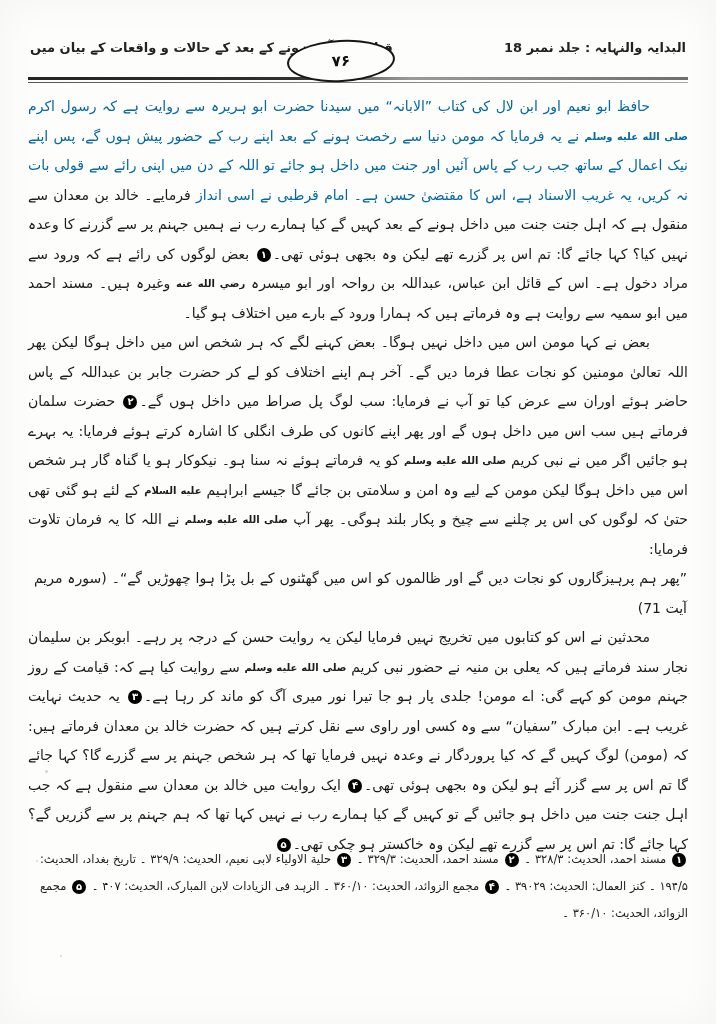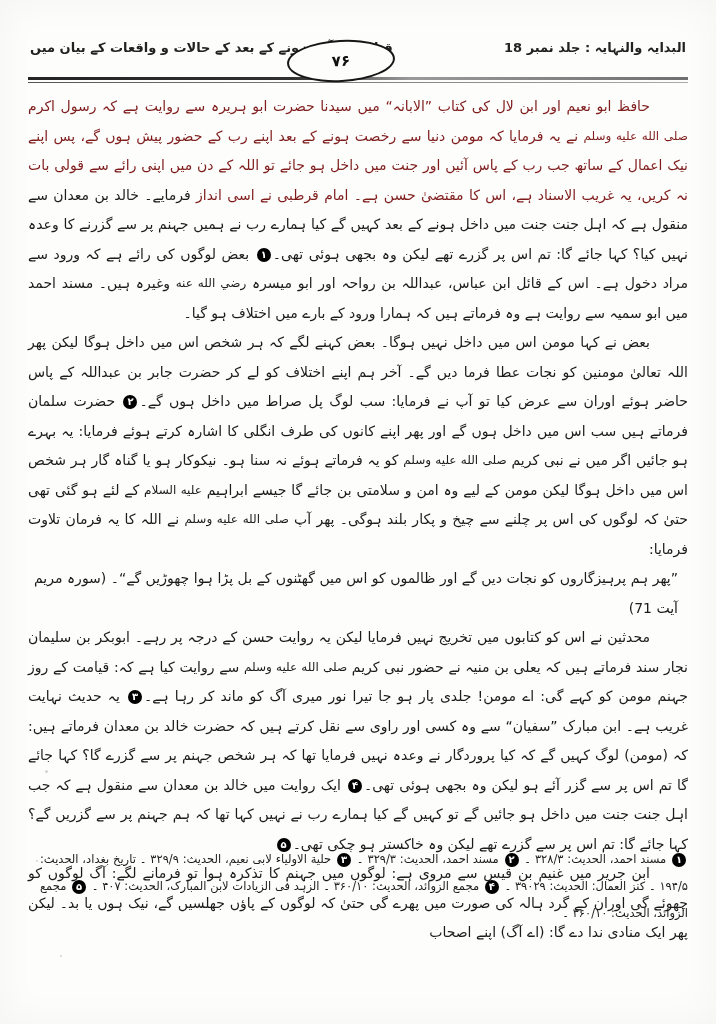--- a/index.html
+++ b/index.html
@@ -32,23 +32,23 @@
   .rules{position:absolute;left:28px;right:28px;top:77px;z-index:1;}
   .rule1{height:3px;background:linear-gradient(to right,#242424 0%,#303030 40%,#9a9a9a 58%,#6f6f6f 100%);}
   .rule2{margin-top:2px;height:1px;background:linear-gradient(to right,#555,#aaa);}
   
   .body-text{
     position:absolute;top:92px;right:28px;left:28px;
     font-size:14px;line-height:29.5px;text-align:justify;
   }
   .para{margin:0;}
   .para.indent{text-indent:38px;}
-  .para.quote{margin:0 10px 0 6px;text-indent:0;}
-  .faint{color:#7f1d1d;}
-  .saw{font-size:12px;letter-spacing:-.5px;font-weight:normal;vertical-align:1px;}
+  .para.quote{margin:0 1px 0 6px;text-indent:0;}
+  .faint{color:#0369a1;}
+  .saw{font-size:10px;letter-spacing:-.5px;font-weight:bold;vertical-align:1px;}
   .fnm{
     display:inline-block;width:14px;height:14px;border-radius:50%;
     background:#000;color:#fff;font-size:10px;line-height:14px;
     text-align:center;font-weight:bold;margin:0 2px;vertical-align:middle;
     text-indent:0;
   }
   
   .footnotes{
     position:absolute;top:846px;right:28px;left:40px;
     font-size:11.5px;line-height:27px;text-align:justify;color:#1c1c1c;
@@ -73,21 +73,20 @@
   <div class="rules">
     <div class="rule1"></div>
     <div class="rule2"></div>
   </div>
 
   <div class="body-text">
       <p class="para indent"><span class="faint">حافظ ابو نعیم اور ابن لال کی کتاب ”الابانہ“ میں سیدنا حضرت ابو ہریرہ سے روایت ہے کہ رسول اکرم </span><span class="saw faint">صلى الله عليه وسلم</span><span class="faint"> نے یہ فرمایا کہ مومن دنیا سے رخصت ہونے کے بعد اپنے رب کے حضور پیش ہوں گے، پس اپنے نیک اعمال کے ساتھ جب رب کے پاس آئیں اور جنت میں داخل ہو جائے تو اللہ کے دن میں اپنی رائے سے قولی بات نہ کریں، یہ غریب الاسناد ہے، اس کا مقتضیٰ حسن ہے۔ امام قرطبی نے اسی انداز </span><span>فرمایے۔ خالد بن معدان سے منقول ہے کہ اہل جنت جنت میں داخل ہونے کے بعد کہیں گے کیا ہمارے رب نے ہمیں جہنم پر سے گزرنے کا وعدہ نہیں کیا؟ کہا جائے گا: تم اس پر گزرے تھے لیکن وہ بجھی ہوئی تھی۔</span><span class="fnm">۱</span><span> بعض لوگوں کی رائے ہے کہ ورود سے مراد دخول ہے۔ اس کے قائل ابن عباس، عبداللہ بن رواحہ اور ابو میسرہ </span><span class="saw">رضي الله عنه</span><span> وغیرہ ہیں۔ مسند احمد میں ابو سمیہ سے روایت ہے وہ فرماتے ہیں کہ ہمارا ورود کے بارے میں اختلاف ہو گیا۔</span></p>
       <p class="para indent"><span>بعض نے کہا مومن اس میں داخل نہیں ہوگا۔ بعض کہنے لگے کہ ہر شخص اس میں داخل ہوگا لیکن پھر اللہ تعالیٰ مومنین کو نجات عطا فرما دیں گے۔ آخر ہم اپنے اختلاف کو لے کر حضرت جابر بن عبداللہ کے پاس حاضر ہوئے اوران سے عرض کیا تو آپ نے فرمایا: سب لوگ پل صراط میں داخل ہوں گے۔</span><span class="fnm">۲</span><span> حضرت سلمان فرماتے ہیں سب اس میں داخل ہوں گے اور پھر اپنے کانوں کی طرف انگلی کا اشارہ کرتے ہوئے فرمایا: یہ بہرے ہو جائیں اگر میں نے نبی کریم </span><span class="saw">صلى الله عليه وسلم</span><span> کو یہ فرماتے ہوئے نہ سنا ہو۔ نیکوکار ہو یا گناہ گار ہر شخص اس میں داخل ہوگا لیکن مومن کے لیے وہ امن و سلامتی بن جائے گا جیسے ابراہیم </span><span class="saw">عليه السلام</span><span> کے لئے ہو گئی تھی حتیٰ کہ لوگوں کی اس پر چلنے سے چیخ و پکار بلند ہوگی۔ پھر آپ </span><span class="saw">صلى الله عليه وسلم</span><span> نے اللہ کا یہ فرمان تلاوت فرمایا:</span></p>
       <p class="para quote"><span>”پھر ہم پرہیزگاروں کو نجات دیں گے اور ظالموں کو اس میں گھٹنوں کے بل پڑا ہوا چھوڑیں گے“۔ (سورہ مریم آیت 71)</span></p>
       <p class="para indent"><span>محدثین نے اس کو کتابوں میں تخریج نہیں فرمایا لیکن یہ روایت حسن کے درجہ پر رہے۔ ابوبکر بن سلیمان نجار سند فرماتے ہیں کہ یعلی بن منیہ نے حضور نبی کریم </span><span class="saw">صلى الله عليه وسلم</span><span> سے روایت کیا ہے کہ: قیامت کے روز جہنم مومن کو کہے گی: اے مومن! جلدی پار ہو جا تیرا نور میری آگ کو ماند کر رہا ہے۔</span><span class="fnm">۳</span><span> یہ حدیث نہایت غریب ہے۔ ابن مبارک ”سفیان“ سے وہ کسی اور راوی سے نقل کرتے ہیں کہ حضرت خالد بن معدان فرماتے ہیں: کہ (مومن) لوگ کہیں گے کہ کیا پروردگار نے وعدہ نہیں فرمایا تھا کہ ہر شخص جہنم پر سے گزرے گا؟ کہا جائے گا تم اس پر سے گزر آئے ہو لیکن وہ بجھی ہوئی تھی۔</span><span class="fnm">۴</span><span> ایک روایت میں خالد بن معدان سے منقول ہے کہ جب اہل جنت جنت میں داخل ہو جائیں گے تو کہیں گے کیا ہمارے رب نے نہیں کہا تھا کہ ہم جہنم پر سے گزریں گے؟ کہا جائے گا: تم اس پر سے گزرے تھے لیکن وہ خاکستر ہو چکی تھی۔</span><span class="fnm">۵</span></p>
-      <p class="para indent"><span>ابن جریر میں غنیم بن قیس سے مروی ہے: لوگوں میں جہنم کا تذکرہ ہوا تو فرمانے لگے: آگ لوگوں کو چھوئے گی اوران کے گرد ہالہ کی صورت میں پھرے گی حتیٰ کہ لوگوں کے پاؤں جھلسیں گے، نیک ہوں یا بد۔ لیکن پھر ایک منادی ندا دے گا: (اے آگ) اپنے اصحاب</span></p>
     </div>
 
   <div class="footnotes"><span class="fnm">۱</span><span> مسند احمد، الحدیث: ۳۲۸/۳ ۔ </span><span class="fnm">۲</span><span> مسند احمد، الحدیث: ۳۲۹/۳ ۔ </span><span class="fnm">۳</span><span> حلية الاولیاء لابی نعیم، الحدیث: ۳۲۹/۹ ۔ تاریخ بغداد، الحدیث: ۱۹۴/۵ ۔ کنز العمال: الحدیث: ۳۹۰۲۹ ۔ </span><span class="fnm">۴</span><span> مجمع الزوائد، الحدیث: ۳۶۰/۱۰ ۔ الزہد فی الزیادات لابن المبارک، الحدیث: ۴۰۷ ۔ </span><span class="fnm">۵</span><span> مجمع الزوائد، الحدیث: ۳۶۰/۱۰ ۔</span></div>
 
   <div class="speck" style="left:45px;top:770px;width:3px;height:3px;"></div>
   <div class="speck" style="left:36px;top:860px;width:2px;height:2px;"></div>
   <div class="speck" style="left:60px;top:955px;width:2px;height:2px;"></div>
 
 </div>
 

